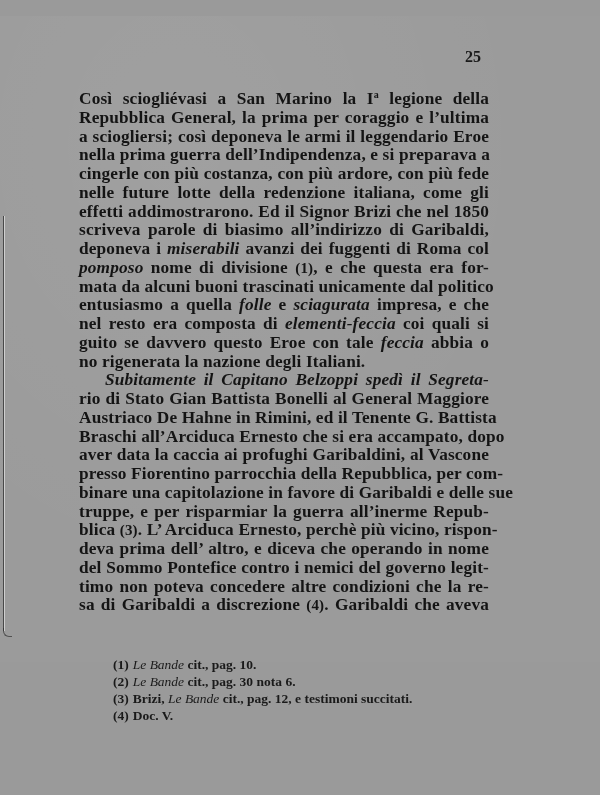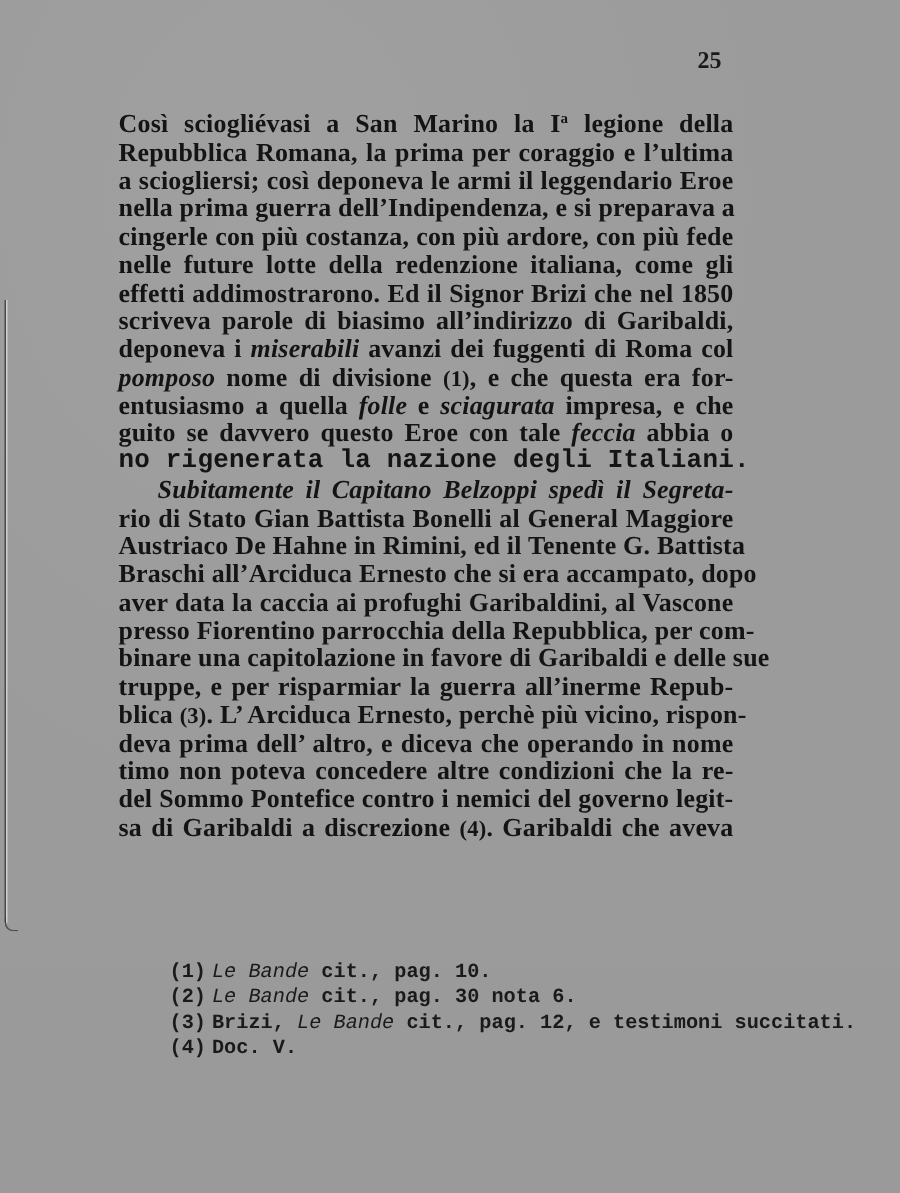--- a/index.html
+++ b/index.html
@@ -10,21 +10,21 @@
       width: 600px;
       height: 795px;
       background: #9a9a9a;
       position: relative;
       overflow: hidden;
       font-family: "DejaVu Serif", "Liberation Serif", serif;
       color: #141414;
     }
     .page {
       position: absolute;
-      left: 0; top: 0;
+      left: 0; top: 16px;
       width: 600px;
       height: 646px;
       background:
         radial-gradient(ellipse at 30% 20%, rgba(255,255,255,0.05), rgba(0,0,0,0) 60%),
         #9b9b9b;
     }
     .edge-line {
       position: absolute;
       left: 3px;
       top: 200px;
@@ -67,21 +67,20 @@
     .line {
       display: block;
       white-space: nowrap;
       text-align: justify;
       text-align-last: justify;
       height: 18.75px;
       overflow: visible;
     }
     .line.last {
       text-align-last: left;
-      font-family: Liberation Mono, monospace;
     }
     .line.indent {
       padding-left: 26px;
       font-style: italic;
     }
     .it {
       font-style: italic;
       margin-top: 26px;
     }
     .sup {
@@ -99,21 +98,20 @@
       width: 380px;
       font-family: "Liberation Serif", "DejaVu Serif", serif;
       font-size: 13.5px;
       line-height: 17px;
       font-weight: bold;
       color: #1a1a1a;
     }
     .fn {
       display: block;
       white-space: nowrap;
-      font-family: Liberation Mono, monospace;
     }
     .fn .num {
       margin-right: 4px;
     }
     .fn .auth {
       font-weight: bold;
     }
     .fn .it {
       font-style: italic;
       font-weight: normal;
@@ -123,44 +121,46 @@
 <body>
 
 <div class="page">
   <div class="edge-line"></div>
   <div class="edge-hook"></div>
 
   <div class="page-number">25</div>
 
   <div class="body-text" id="body-text">
       <span class="line"><span>Così sciogliévasi a San Marino la I</span><span class="sup">a</span><span> legione della</span></span>
-      <span class="line"><span>Repubblica Romana, la prima per coraggio e l’ultima</span></span>
+      <span class="line"><span>Repubblica General, la prima per coraggio e l’ultima</span></span>
       <span class="line"><span>a sciogliersi; così deponeva le armi il leggendario Eroe</span></span>
       <span class="line"><span>nella prima guerra dell’Indipendenza, e si preparava a</span></span>
       <span class="line"><span>cingerle con più costanza, con più ardore, con più fede</span></span>
       <span class="line"><span>nelle future lotte della redenzione italiana, come gli</span></span>
       <span class="line"><span>effetti addimostrarono. Ed il Signor Brizi che nel 1850</span></span>
       <span class="line"><span>scriveva parole di biasimo all’indirizzo di Garibaldi,</span></span>
       <span class="line"><span>deponeva i </span><span class="it">miserabili</span><span> avanzi dei fuggenti di Roma col</span></span>
       <span class="line"><span class="it">pomposo</span><span> nome di divisione </span><span class="ref">(1)</span><span>, e che questa era for-</span></span>
+      <span class="line"><span>mata da alcuni buoni trascinati unicamente dal politico</span></span>
       <span class="line"><span>entusiasmo a quella </span><span class="it">folle</span><span> e </span><span class="it">sciagurata</span><span> impresa, e che</span></span>
+      <span class="line"><span>nel resto era composta di </span><span class="it">elementi-feccia</span><span> coi quali si</span></span>
       <span class="line"><span>guito se davvero questo Eroe con tale </span><span class="it">feccia</span><span> abbia o</span></span>
       <span class="line last"><span>no rigenerata la nazione degli Italiani.</span></span>
       <span class="line indent"><span>Subitamente il Capitano Belzoppi spedì il Segreta-</span></span>
       <span class="line"><span>rio di Stato Gian Battista Bonelli al General Maggiore</span></span>
       <span class="line"><span>Austriaco De Hahne in Rimini, ed il Tenente G. Battista</span></span>
       <span class="line"><span>Braschi all’Arciduca Ernesto che si era accampato, dopo</span></span>
       <span class="line"><span>aver data la caccia ai profughi Garibaldini, al Vascone</span></span>
       <span class="line"><span>presso Fiorentino parrocchia della Repubblica, per com-</span></span>
       <span class="line"><span>binare una capitolazione in favore di Garibaldi e delle sue</span></span>
       <span class="line"><span>truppe, e per risparmiar la guerra all’inerme Repub-</span></span>
       <span class="line"><span>blica </span><span class="ref">(3)</span><span>. L’ Arciduca Ernesto, perchè più vicino, rispon-</span></span>
       <span class="line"><span>deva prima dell’ altro, e diceva che operando in nome</span></span>
+      <span class="line"><span>del Sommo Pontefice contro i nemici del governo legit-</span></span>
       <span class="line"><span>timo non poteva concedere altre condizioni che la re-</span></span>
-      <span class="line"><span>del Sommo Pontefice contro i nemici del governo legit-</span></span>
       <span class="line"><span>sa di Garibaldi a discrezione </span><span class="ref">(4)</span><span>. Garibaldi che aveva</span></span>
     </div>
 
   <div class="footnotes" id="footnotes">
       <span class="fn"><span class="num">(1)</span><span class="it">Le Bande</span><span> cit., pag. 10.</span></span>
       <span class="fn"><span class="num">(2)</span><span class="it">Le Bande</span><span> cit., pag. 30 nota 6.</span></span>
       <span class="fn"><span class="num">(3)</span><span class="auth">Brizi, </span><span class="it">Le Bande</span><span> cit., pag. 12, e testimoni succitati.</span></span>
       <span class="fn"><span class="num">(4)</span><span>Doc. V.</span></span>
     </div>
 </div>

